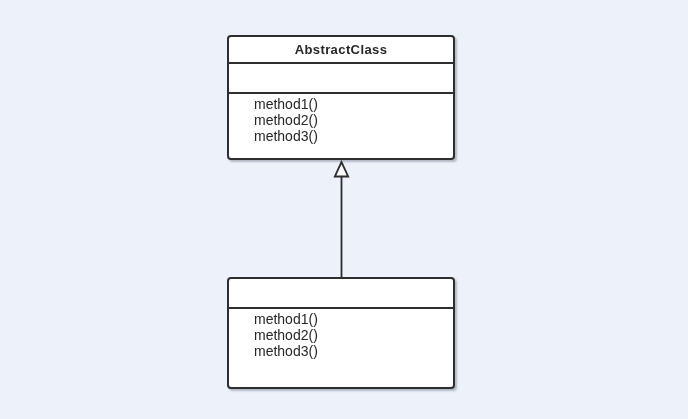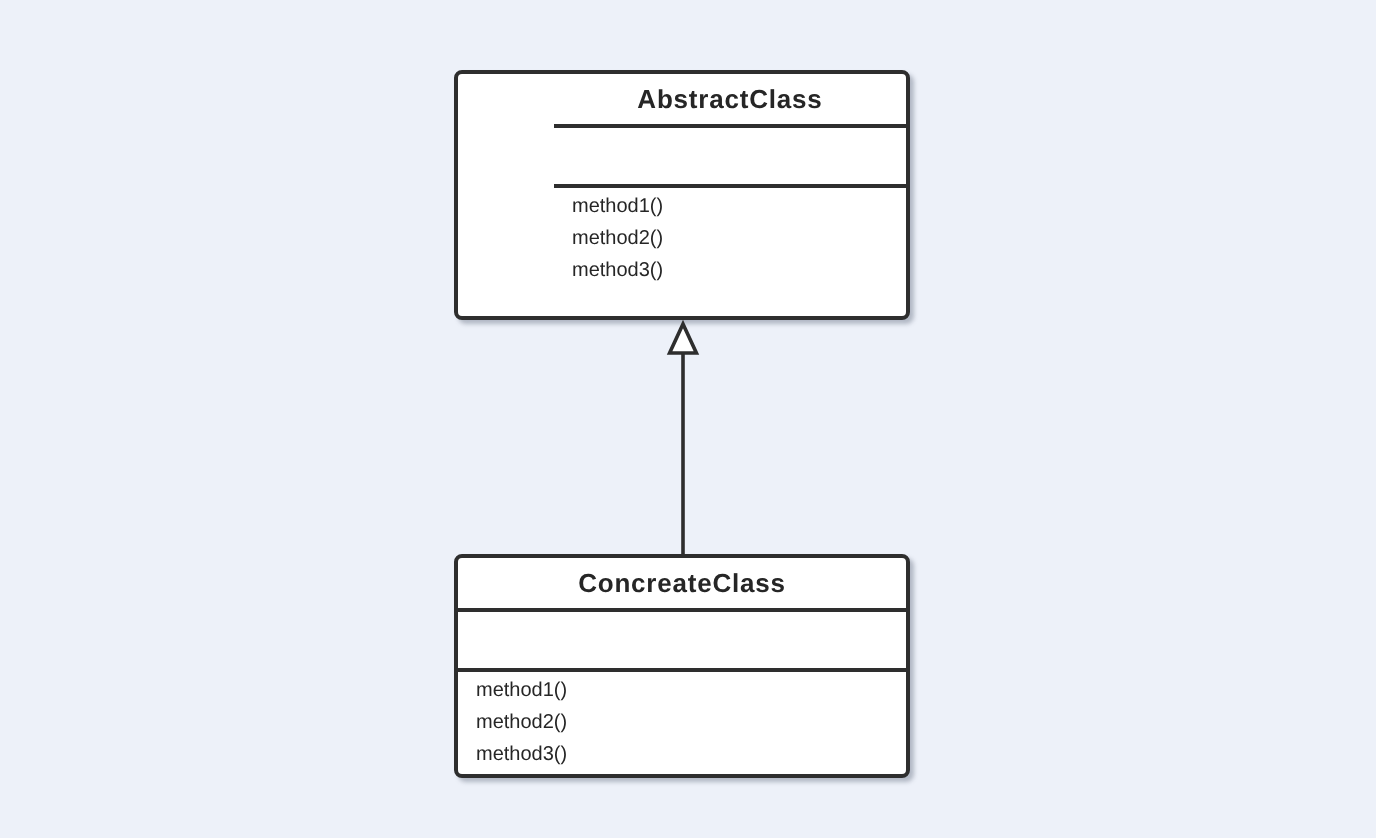--- a/index.html
+++ b/index.html
@@ -23,21 +23,20 @@
     box-shadow: 2px 2px 2px rgba(70, 80, 100, 0.35);
     color: #262626;
     display: flex;
     flex-direction: column;
   }
   #class-abstract {
     left: 227px;
     top: 35px;
     width: 228px;
     height: 125px;
-    padding-left: 48px;
   }
   #class-concreate {
     left: 227px;
     top: 277px;
     width: 228px;
     height: 112px;
   }
   .uml-title {
     height: 25px;
     flex: 0 0 25px;
@@ -50,22 +49,23 @@
     justify-content: center;
   }
   .uml-attrs {
     height: 28px;
     flex: 0 0 28px;
     border-bottom: 2px solid #2e2e2e;
   }
   .uml-methods {
     flex: 1 1 auto;
     padding: 2px 8px 0 9px;
-    font-size: 10px;
+    font-size: 14px;
     line-height: 16px;
+    margin-left: 16px;
   }
   .uml-method-line {
     white-space: nowrap;
   }
   .arrow-svg {
     position: absolute;
     left: 329px;
     top: 160px;
     width: 25px;
     height: 118px;
@@ -85,21 +85,20 @@
       <div class="uml-method-line">method3()</div>
     </div>
   </div>
 
   <svg class="arrow-svg" viewBox="0 0 25 118" aria-hidden="true">
     <line x1="12.5" y1="16" x2="12.5" y2="118" stroke="#2e2e2e" stroke-width="1.8"></line>
     <polygon points="12.5,2 5.8,16.5 19.2,16.5" fill="#ffffff" stroke="#2e2e2e" stroke-width="1.8" stroke-linejoin="miter"></polygon>
   </svg>
 
   <div class="uml-class" id="class-concreate">
-    <div class="uml-title">ConcreateClass</div>
     <div class="uml-attrs"></div>
     <div class="uml-methods">
       <div class="uml-method-line">method1()</div>
       <div class="uml-method-line">method2()</div>
       <div class="uml-method-line">method3()</div>
     </div>
   </div>
 
 </div>
 

